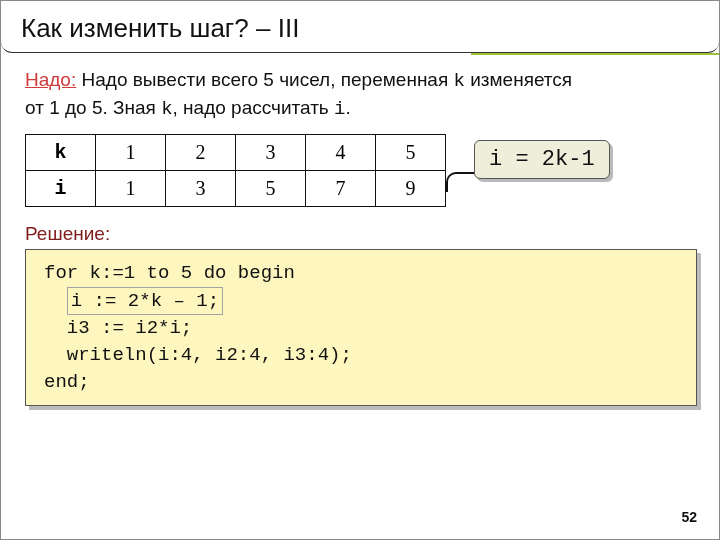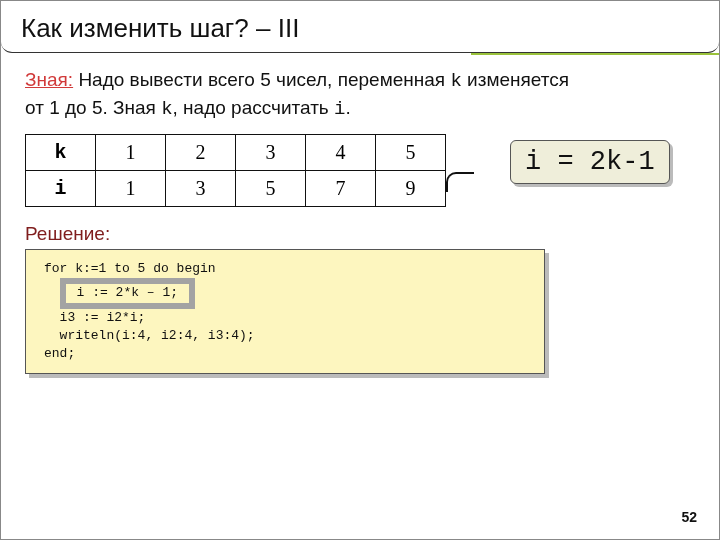--- a/index.html
+++ b/index.html
@@ -62,25 +62,24 @@
   .formula-wrap {
     position: relative;
     margin-top: 6px;
   }
   .formula-box {
     background: #efeeda;
     border: 1px solid #555;
     border-radius: 6px;
     padding: 6px 14px;
     font-family: "Courier New", monospace;
-    font-size: 27px;
+    font-size: 22px;
     color: #111;
     box-shadow: 3px 3px 0 #bbb;
     white-space: nowrap;
-    margin-left: 36px;
   }
   .connector {
     position: absolute;
     left: -28px;
     top: 32px;
     width: 28px;
     height: 20px;
     border-top: 2px solid #111;
     border-left: 2px solid #111;
     border-top-left-radius: 10px;
@@ -89,29 +88,29 @@
     font-size: 19px;
     color: #7f1d1d;
     margin-bottom: 4px;
   }
   .code-block {
     background: #fdf6bf;
     border: 1px solid #555;
     box-shadow: 4px 4px 0 #bbb;
     padding: 10px 14px 10px 18px;
     font-family: "Courier New", monospace;
-    font-size: 13px;
+    font-size: 19px;
     line-height: 1.4;
     color: #111;
-    width: 520px;
+    width: 672px;
     position: relative;
   }
   .code-block .hl {
-    border: 6px solid #a3a3a3;
-    padding: 0 11px;
+    border: 1px solid #a3a3a3;
+    padding: 0 3px;
     background: #fdf6bf;
     display: inline-block;
   }
   .pagenum {
     position: absolute;
     right: 22px;
     bottom: 14px;
     font-size: 14px;
     font-weight: bold;
     color: #111;
@@ -120,21 +119,21 @@
 </head>
 <body>
 
 <div class="title-bar">
   <div class="title">Как изменить шаг? – III</div>
 </div>
 
 <div class="content">
 
   <div class="idea">
-    <span class="label u">Зная:</span><span class="u"> Надо вывести всего 5 чисел, переменная </span><span class="mono u">k</span><span class="u"> изменяется </span><br>
+    <span class="label u">Надо:</span><span class="u"> Надо вывести всего 5 чисел, переменная </span><span class="mono u">k</span><span class="u"> изменяется </span><br>
     <span class="u">от 1 до 5. Зная </span><span class="mono u">k</span><span class="u">, надо рассчитать </span><span class="mono u">i</span><span class="u">.</span>
   </div>
 
   <div class="tbl-row">
     <table class="grid">
       <tbody>
           <tr>
         <td class="rh">k</td>
         <td>1</td>
         <td>2</td>

